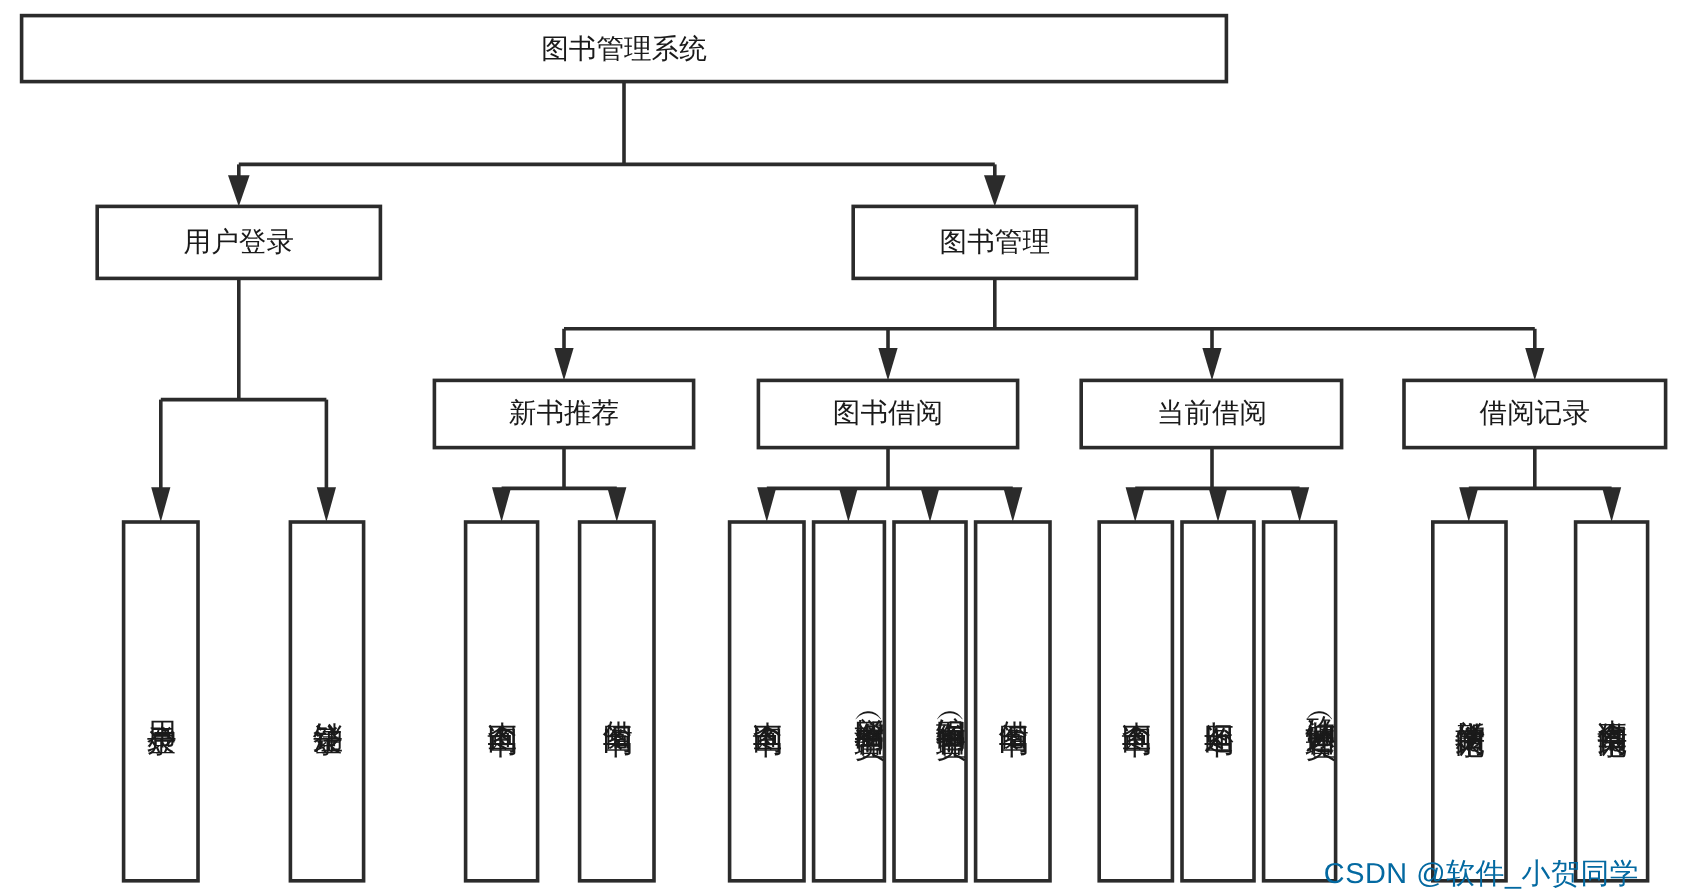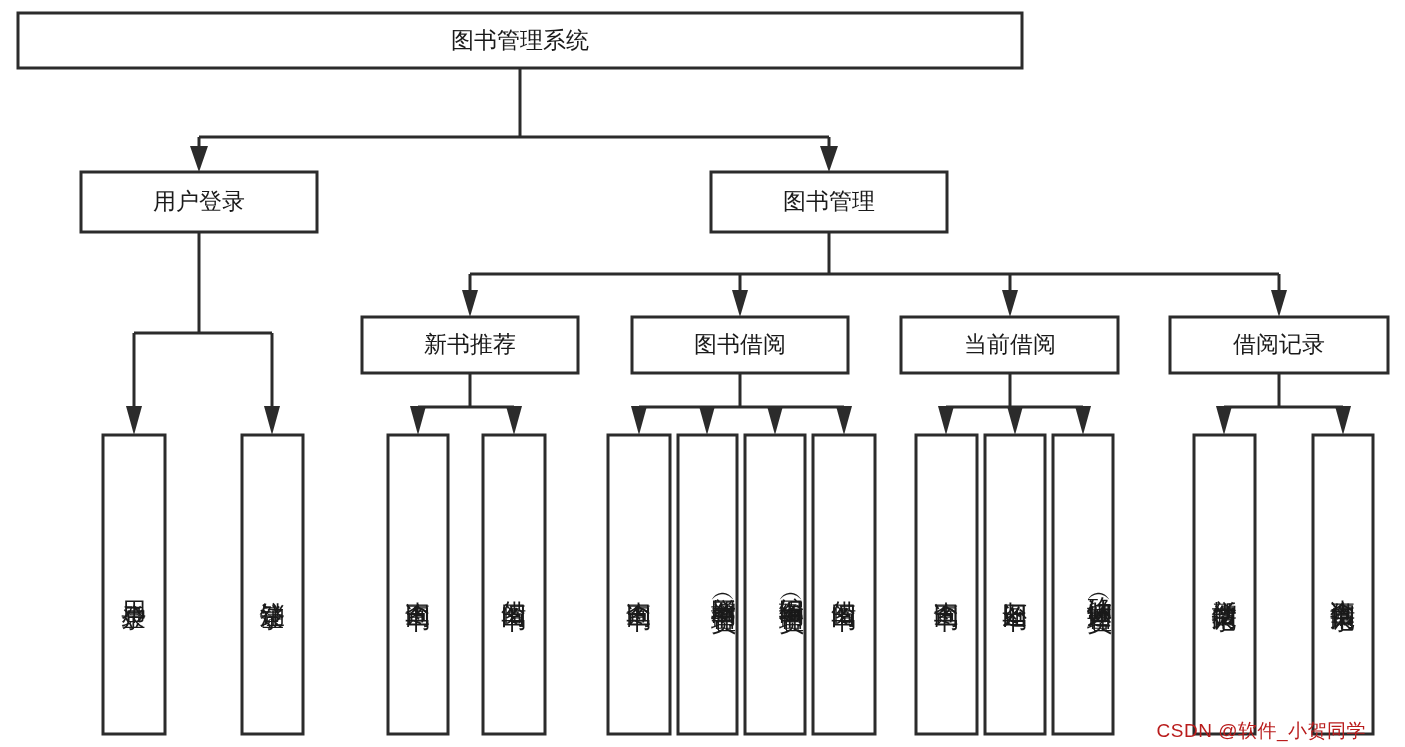--- a/index.html
+++ b/index.html
@@ -65,22 +65,22 @@
     pointer-events: none;
   }
   .leaf-label.centered {
     align-items: center;
   }
   .watermark {
     position: absolute;
     right: 8px;
     bottom: 3px;
     font-family: "Liberation Sans", "DejaVu Sans", sans-serif;
-    font-size: 19px;
-    color: #b91c1c;
+    font-size: 24px;
+    color: #0369a1;
     letter-spacing: 0.5px;
     white-space: nowrap;
   }
 </style>
 </head>
 <body>
 
 <div id="diagram-root">
 
   <svg class="diagram-canvas" viewBox="0 0 1405 747" xmlns="http://www.w3.org/2000/svg">

